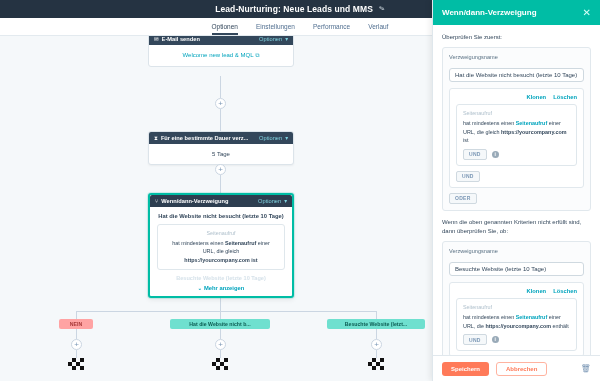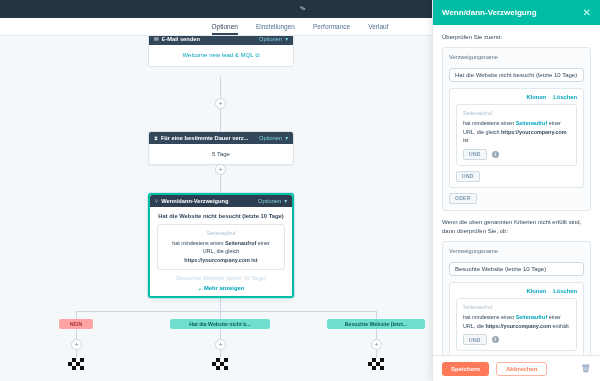--- a/index.html
+++ b/index.html
@@ -196,20 +196,21 @@
   .btn-primary { background: #ff7a59; color: #fff; }
   .btn-secondary { background: #fff; color: #ff7a59; border: 1px solid #ffb3a0; }
   .trash-icon { margin-left: auto; font-size: 8px; color: #7c98b6; }
 </style>
 </head>
 <body>
 
 <div class="app">
 
   <div class="topbar">
+    <span class="topbar-title">Lead-Nurturing: Neue Leads und MMS</span>
     <span class="pencil-icon">✎</span>
   </div>
 
   <div class="tabstrip">
     <div class="tab active">Optionen</div>
     <div class="tab">Einstellungen</div>
     <div class="tab">Performance</div>
     <div class="tab">Verlauf</div>
   </div>
 

